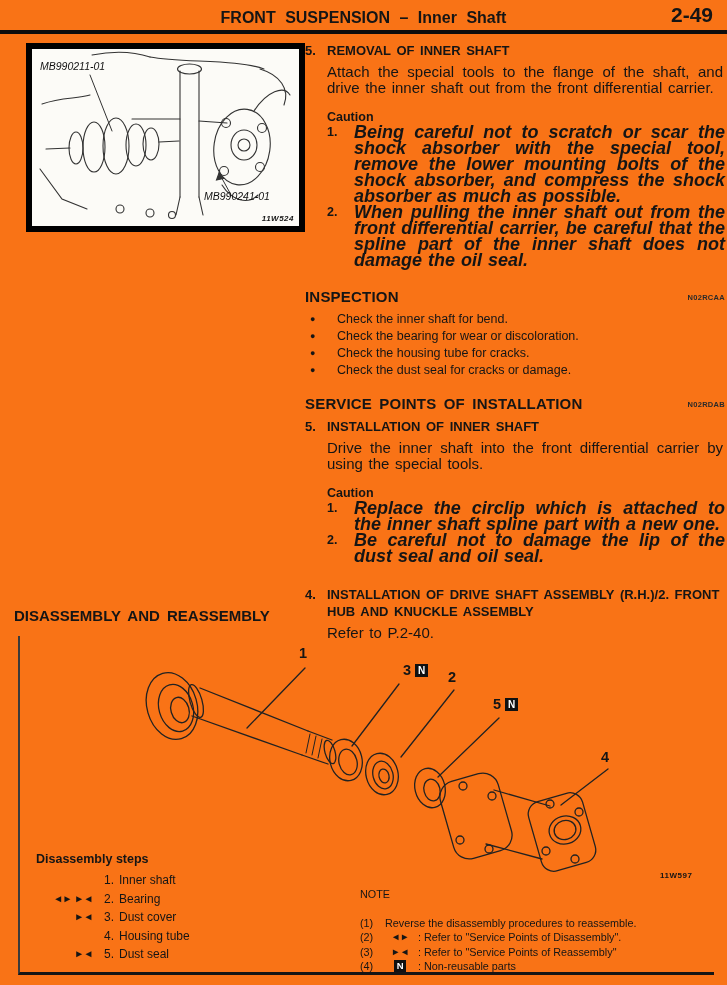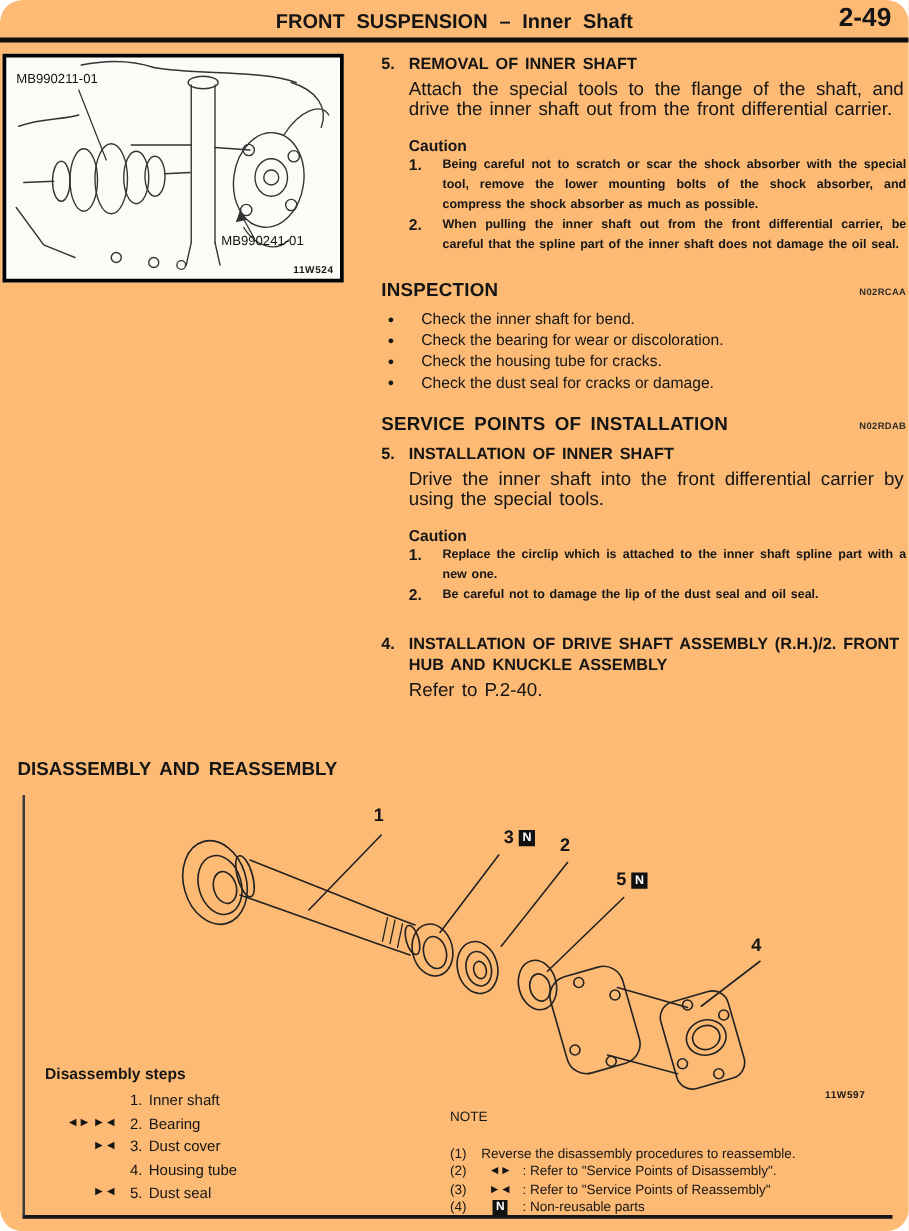--- a/index.html
+++ b/index.html
@@ -1,34 +1,33 @@
 <!DOCTYPE html>
 <html><head>
 <meta charset="utf-8">
 <style>
   html,body { margin:0; padding:0; }
   .page {
     position:relative; width:727px; height:985px;
-    background:#fdba74; color:#151515;
+    background:#f97316; color:#151515;
     font-family:"Liberation Sans", sans-serif;
     overflow:hidden;
-    border-radius:18px;
   }
   
   .hdr-title {
     position:absolute; top:9px; left:50%; transform:translateX(-50%);
     font-size:16px; font-weight:bold; word-spacing:5px; white-space:nowrap;
   }
   .hdr-page { position:absolute; top:3px; right:14px; font-size:21px; font-weight:bold; }
   .hdr-rule { position:absolute; top:30px; left:0; width:727px; height:4px; background:#0d0d0d; }
 
   
   .fig1 {
-    position:absolute; left:2px; top:43px; width:267px; height:177px;
-    border:3px solid #000000; background:#fcfbf7;
+    position:absolute; left:26px; top:43px; width:267px; height:177px;
+    border:6px solid #000000; background:#fcfbf7;font-style:italic;
   }
   .fig1 svg { position:absolute; left:0; top:0; }
   .fig1-label { position:absolute; font-size:10.5px; color:#111; white-space:nowrap; }
   .fig1-lab-top { left:8px; top:11px; }
   .fig1-lab-bottom { left:172px; top:141px; }
   .fig-code { font-size:8px; font-weight:bold; letter-spacing:0.5px; }
   .fig1-code { position:absolute; right:5px; bottom:3px;text-align:right; }
 
   
   .right-col { position:absolute; left:305px; top:42px; width:420px; }
@@ -37,21 +36,21 @@
   .h-big { font-size:15px; font-weight:bold; word-spacing:3px; letter-spacing:0.2px; }
   .sec-head { display:flex; justify-content:space-between; align-items:flex-start; }
   .sec-code { font-size:7.5px; font-weight:bold; color:#2a2a2a; margin-top:5px; letter-spacing:0.3px;padding-left:24px; }
   .body-text {
     margin:5px 0 0 22px; width:396px; font-size:15px; line-height:15.5px;
     text-align:justify; word-spacing:1.5px;
   }
   .caution-label { margin:15px 0 0 22px; font-size:12.5px; font-weight:bold; }
   .c-item { display:flex; margin-left:22px; width:398px; font-weight:bold; }
   .c-item .c-num { width:27px; flex:none; font-size:12.5px; line-height:16px; }
-  .c-item .c-text { flex:1; font-size:10px; line-height:16px; text-align:justify; word-spacing:1px; }
+  .c-item .c-text { flex:1; font-size:18px; line-height:16px; text-align:justify; word-spacing:1px;font-style:italic; }
   .b-item { display:flex; margin-left:5px; }
   .b-item .dot { width:27px; flex:none; font-size:9px; line-height:17px; }
   .b-item .b-text { flex:1; font-size:12.5px; line-height:17px; }
   .mt6{margin-top:6px;} .mt16{margin-top:16px;} .mt20{margin-top:20px;} .mt22{margin-top:22px;}
 
   
   .disasm-title { position:absolute; left:14px; top:607px; font-size:15px; font-weight:bold; word-spacing:3px; }
   .diagram-box {
     position:absolute; left:18px; top:636px; width:694px; height:336px;
     border-left:2px solid #3a3a3a; border-bottom:3px solid #151515;

